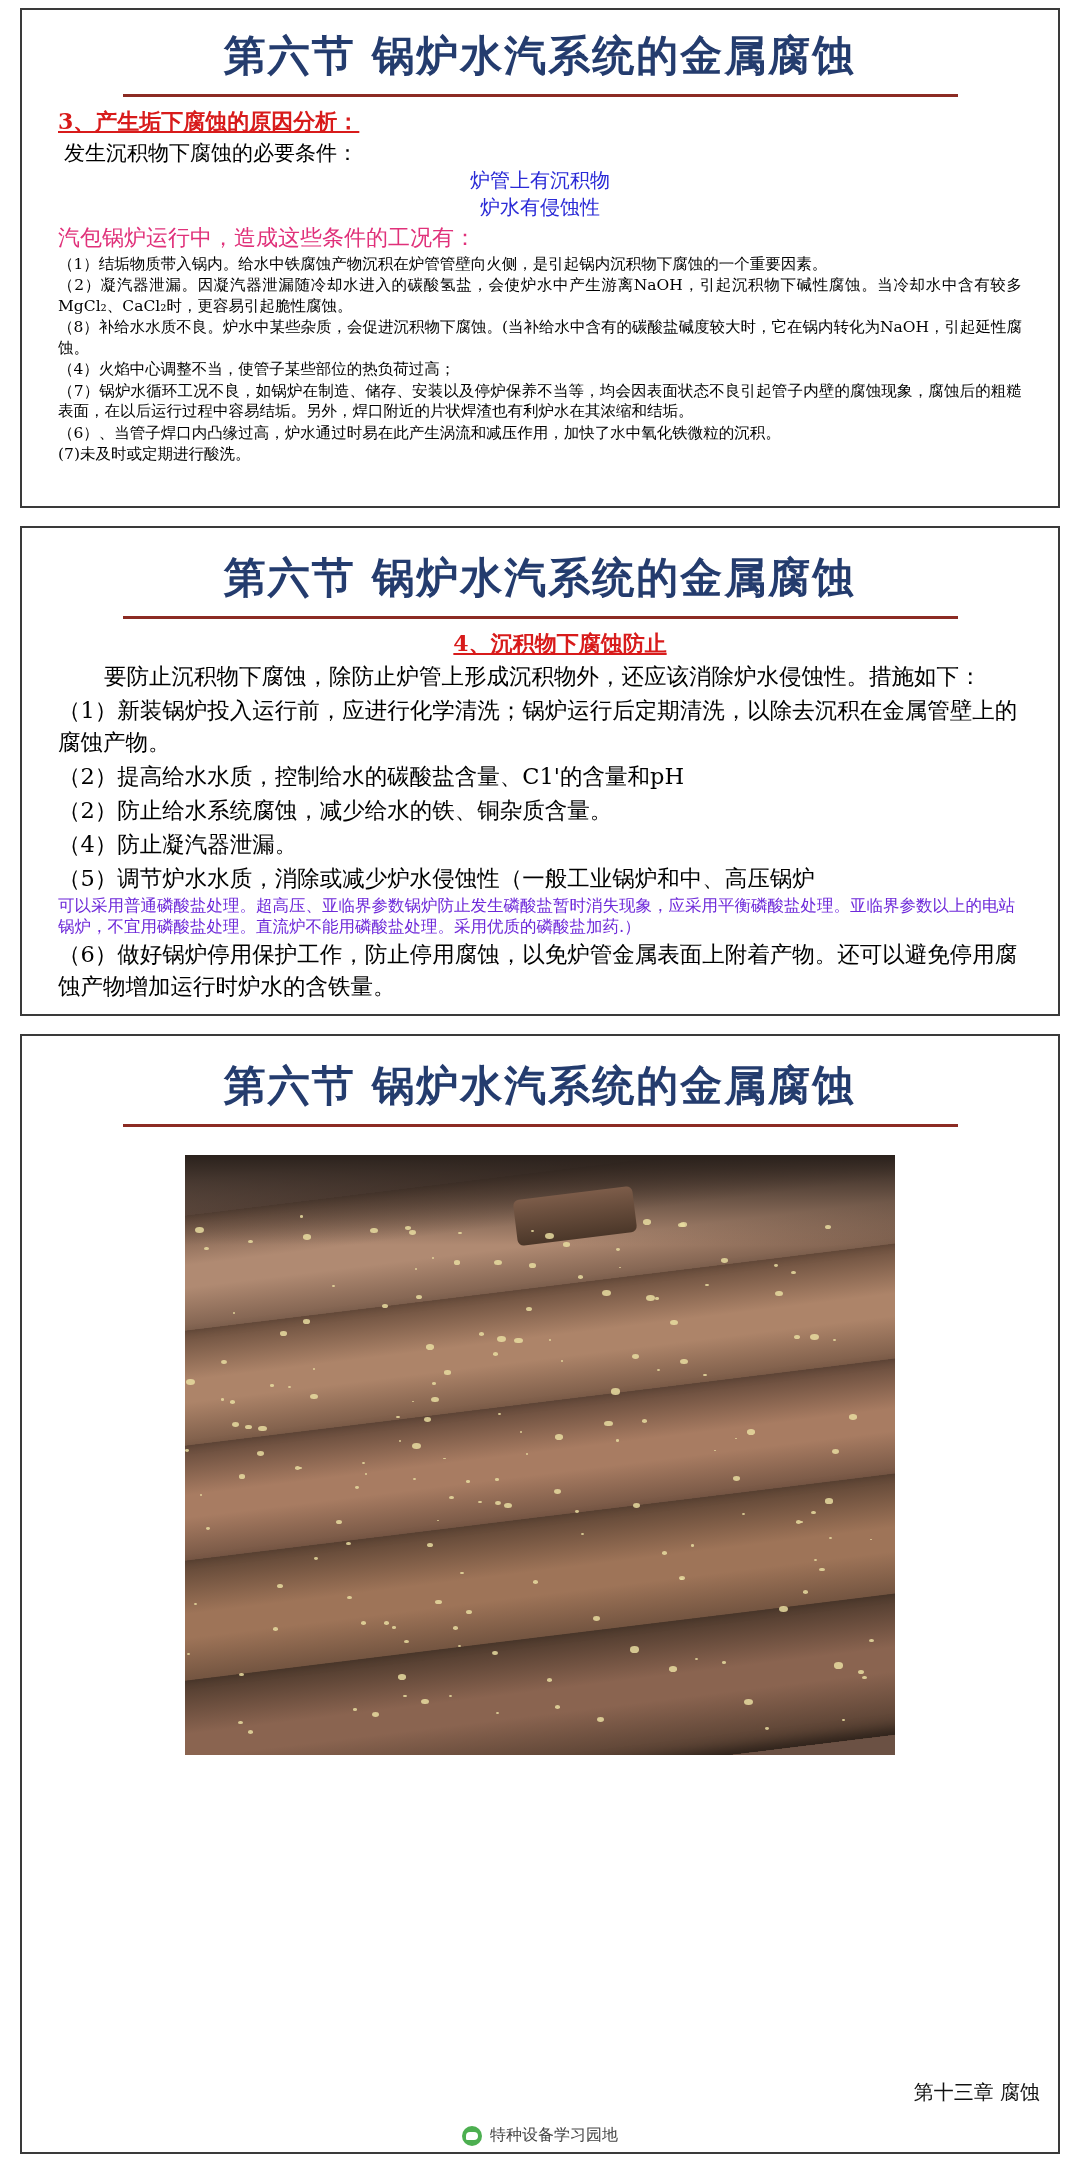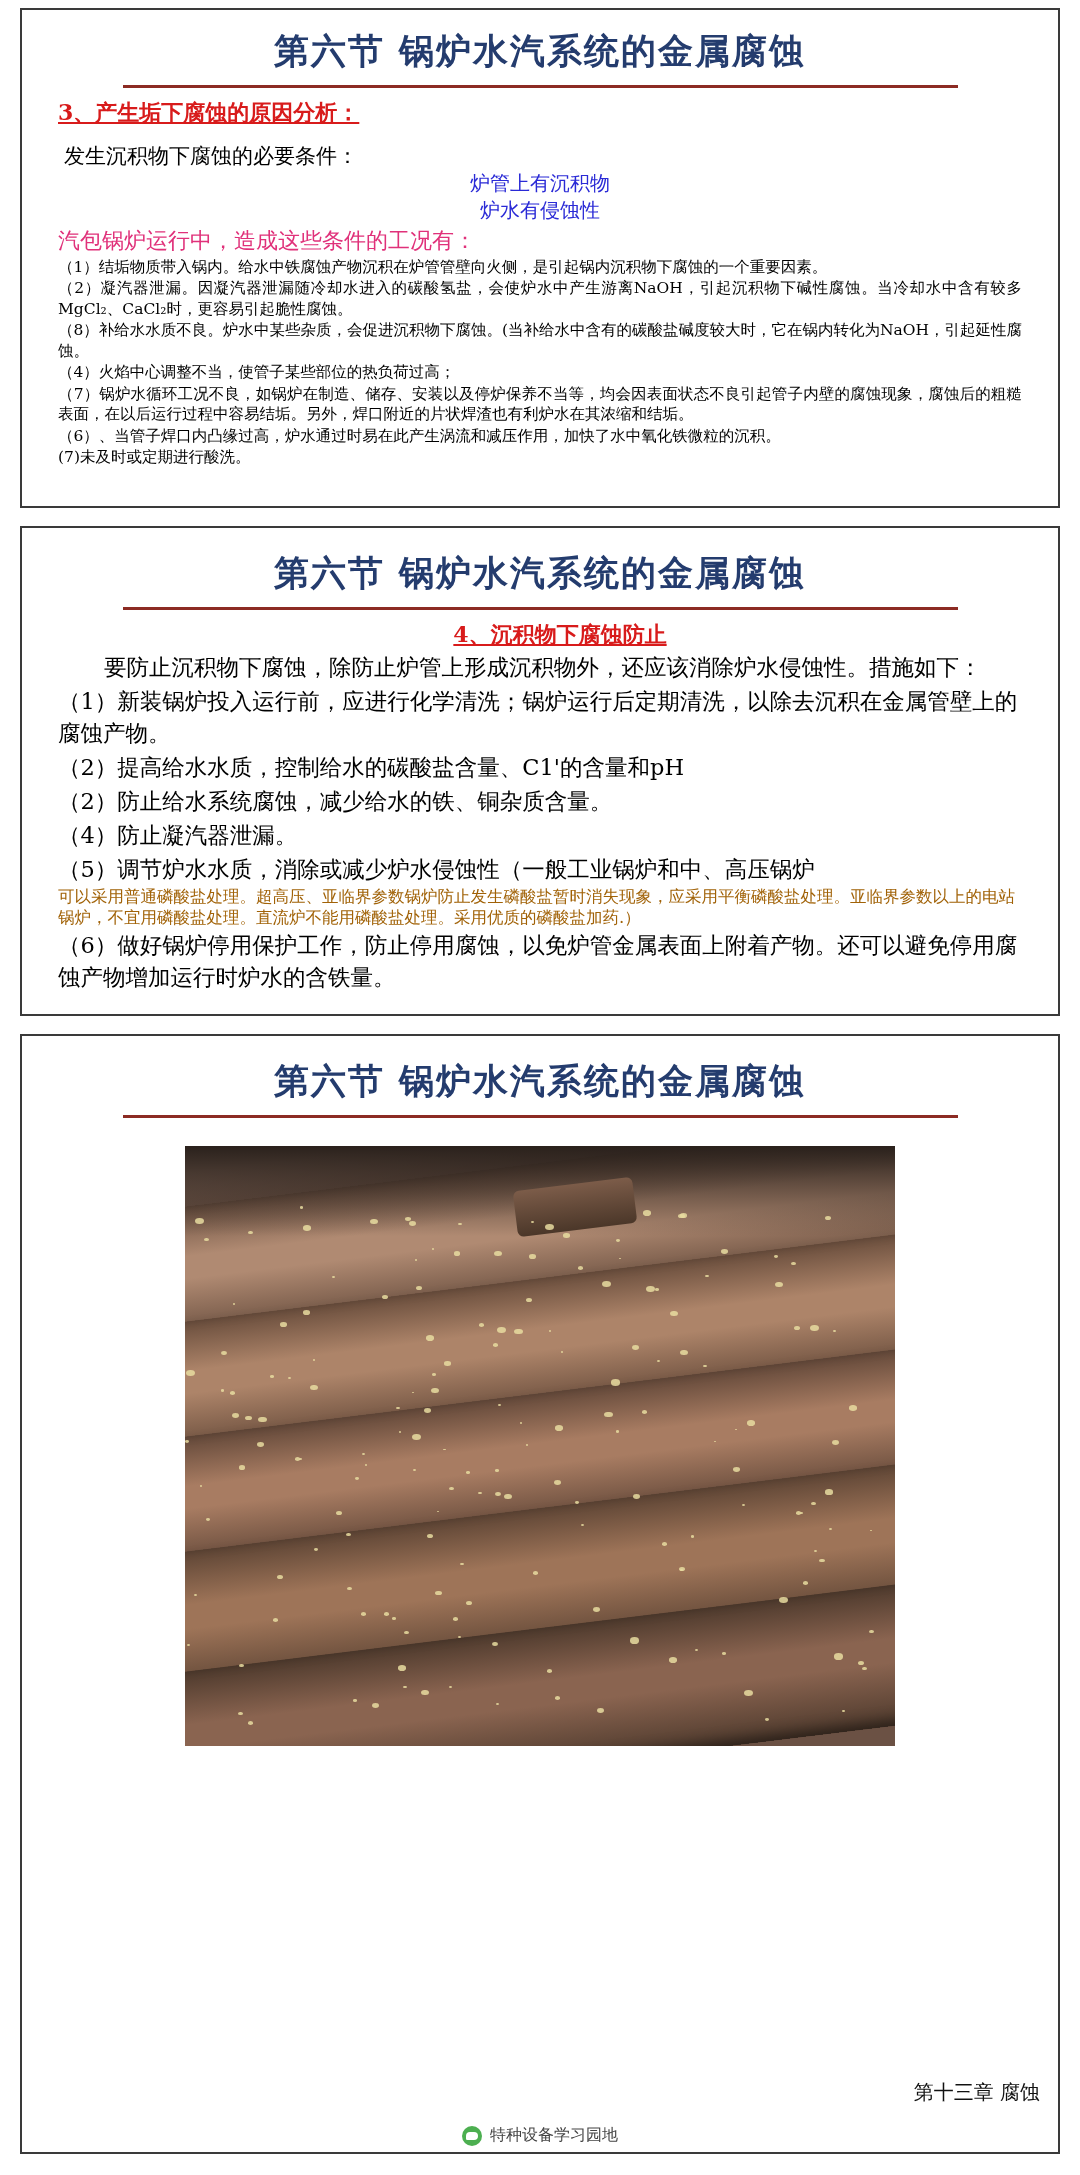--- a/index.html
+++ b/index.html
@@ -25,21 +25,21 @@
   }
   #slide-1 { width: 1040px; height: 500px; margin-top: 8px; }
   #slide-2 { width: 1040px; height: 490px; margin-top: 18px; }
   #slide-3 { width: 1040px; height: 1120px; margin-top: 18px; }
 
   .slide-title {
     text-align: center;
     color: #243c6e;
     font-family: "DejaVu Serif", serif;
     font-weight: bold;
-    font-size: 35px;
+    font-size: 42px;
     letter-spacing: 2px;
     padding-top: 18px;
   }
   #slide-2 .slide-title, #slide-3 .slide-title { padding-top: 22px; }
   .title-rule {
     height: 3px;
     background: #8c2b23;
     margin: 10px auto 0 auto;
   }
   #slide-1 .title-rule { width: 835px; }
@@ -52,21 +52,21 @@
   .heading-red {
     color: #d81b1b;
     font-size: 22px;
     font-weight: bold;
     text-decoration: underline;
     font-family: "DejaVu Serif", serif;
   }
   .sub-black {
     color: #000;
     font-size: 21px;
-    margin-top: 14px;
+    margin-top: 2px;
     padding-left: 6px;
     font-family: "DejaVu Serif", serif;
   }
   .blue-line {
     color: #2a2ad6;
     font-size: 20px;
     text-align: center;
     font-family: "DejaVu Serif", serif;
     line-height: 1.35;
   }
@@ -98,21 +98,21 @@
     font-size: 22.5px;
     line-height: 1.42;
     color: #000;
     font-family: "DejaVu Serif", serif;
     margin-top: 2px;
   }
   .indent2 { text-indent: 46px; }
   .note-para {
     font-size: 16.5px;
     line-height: 1.3;
-    color: #a16207;
+    color: #6d28d9;
     font-family: "DejaVu Serif", serif;
   }
 
   .photo-wrap {
     margin: 28px auto 0 auto;
     width: 710px;
     height: 600px;
     position: relative;
     overflow: hidden;
     background: #6b5144;

